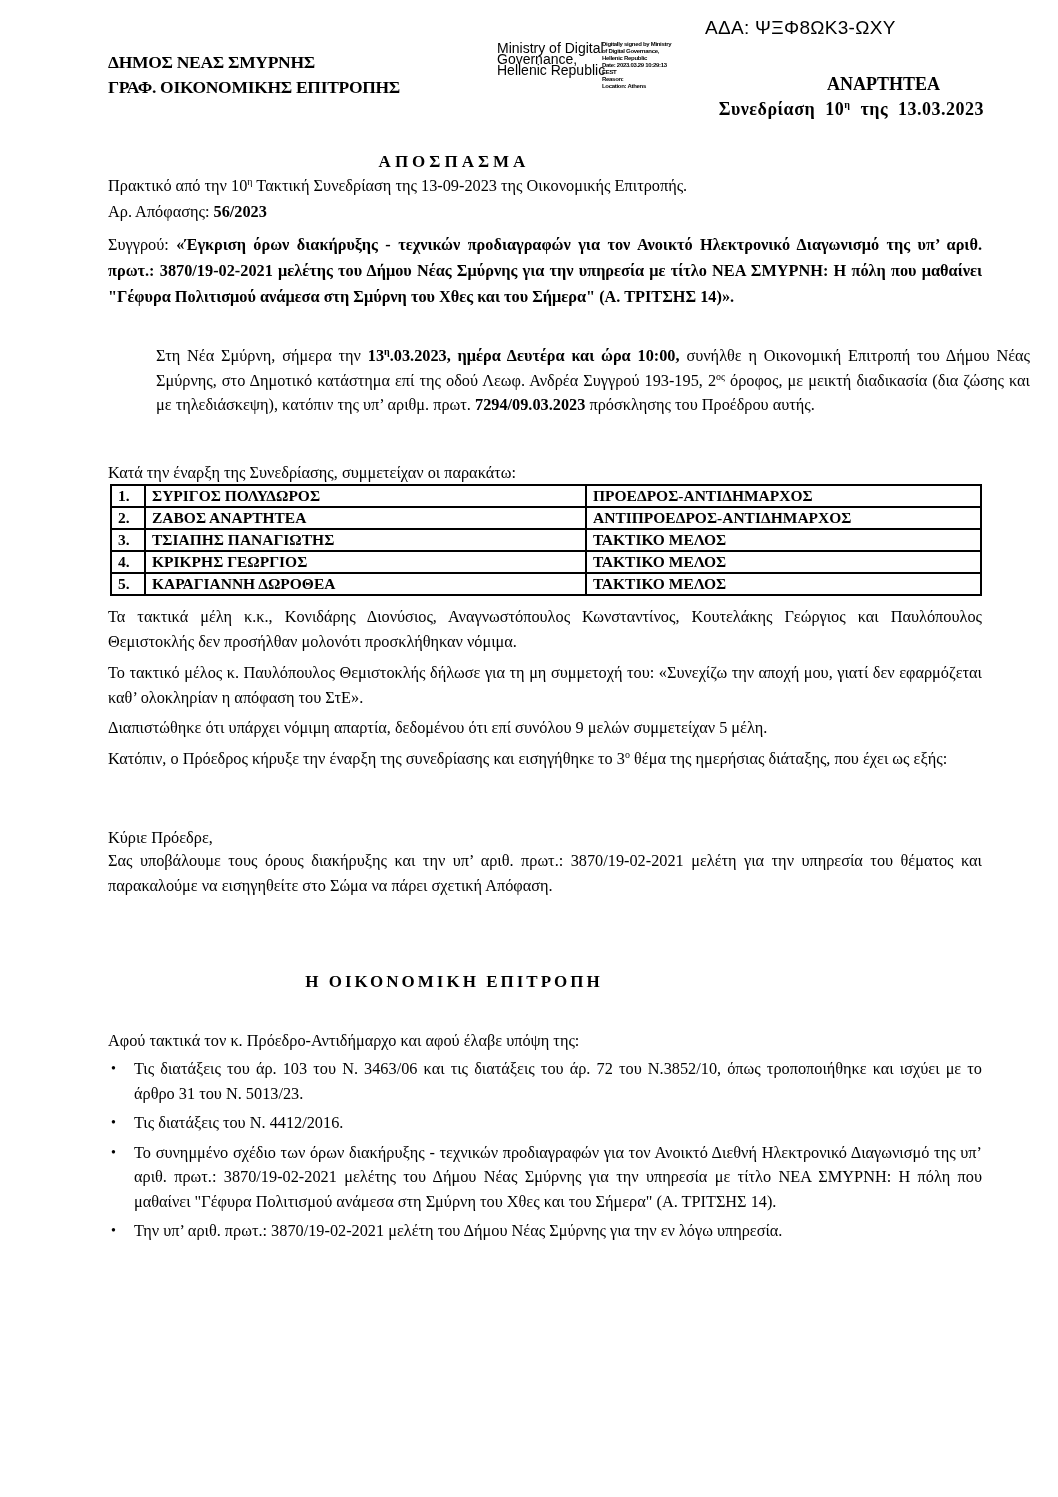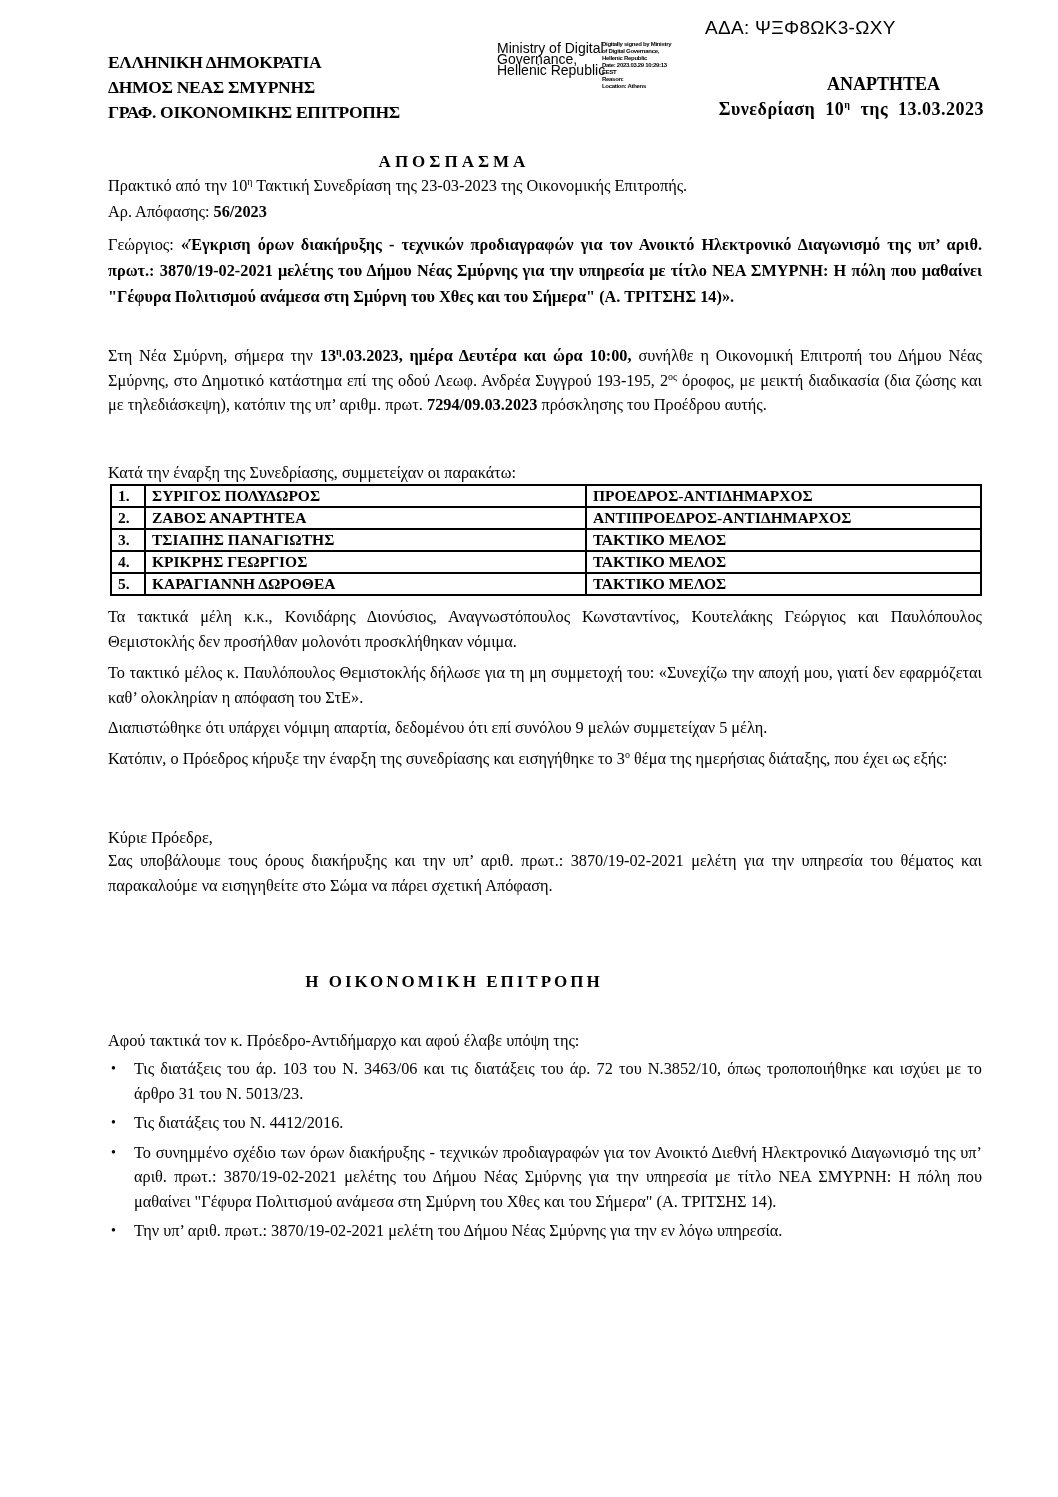--- a/index.html
+++ b/index.html
@@ -24,21 +24,20 @@
   ul.bullets { position: absolute; left: 108px; width: 874px; margin: 0; padding: 0; list-style: none; font-size: 16.3px; line-height: 24.5px; }
   ul.bullets li { position: relative; padding-left: 26px; margin-bottom: 5px; text-align: justify; text-align-last: left; }
   ul.bullets li .bullet { position: absolute; left: 3px; top: 0; font-size: 14px; }
 </style>
 </head>
 <body>
 
 <div class="abs ada">ΑΔΑ: ΨΞΦ8ΩΚ3-ΩΧΥ</div>
 
 <div class="abs hdr-left">
-  <div>ΕΛΛΗΝΙΚΗ ΔΗΜΟΚΡΑΤΙΑ</div>
   <div>ΔΗΜΟΣ ΝΕΑΣ ΣΜΥΡΝΗΣ</div>
   <div>ΓΡΑΦ. ΟΙΚΟΝΟΜΙΚΗΣ ΕΠΙΤΡΟΠΗΣ</div>
 </div>
 
 <div class="abs sig-name">
   <div>Ministry of Digital</div>
   <div>Governance,</div>
   <div>Hellenic Republic</div>
 </div>
 <div class="abs sig-detail">
@@ -54,32 +53,32 @@
 <div class="abs hdr-right">
   <div style="padding-right:44px;">ΑΝΑΡΤΗΤΕΑ</div>
   <div class="sess">
     <span>Συνεδρίαση</span>&nbsp;&nbsp;<span>10</span><sup>η</sup>&nbsp;&nbsp;<span>της</span>&nbsp;&nbsp;<span>13.03.2023</span>
   </div>
 </div>
 
 <div class="abs title-center" style="top:152px;">ΑΠΟΣΠΑΣΜΑ</div>
 
 <div class="abs body" style="top:174px;">
-  <span>Πρακτικό από την 10</span><sup>η</sup><span> Τακτική Συνεδρίαση της 23-03-2023 της Οικονομικής Επιτροπής.</span>
+  <span>Πρακτικό από την 10</span><sup>η</sup><span> Τακτική Συνεδρίαση της 13-09-2023 της Οικονομικής Επιτροπής.</span>
 </div>
 
 <div class="abs body" style="top:200px;">
   <span>Αρ. Απόφασης: </span><span class="bold">56/2023</span>
 </div>
 
 <div class="abs body just" style="top:232px; line-height:26px;">
-  <span>Γεώργιος: </span><span class="bold">«Έγκριση όρων διακήρυξης  - τεχνικών προδιαγραφών για τον Ανοικτό Ηλεκτρονικό Διαγωνισμό της υπ’ αριθ. πρωτ.: 3870/19-02-2021 μελέτης του Δήμου Νέας Σμύρνης για την υπηρεσία με τίτλο ΝΕΑ ΣΜΥΡΝΗ: Η πόλη που μαθαίνει "Γέφυρα Πολιτισμού ανάμεσα στη Σμύρνη του Χθες και του Σήμερα" (Α. ΤΡΙΤΣΗΣ 14)».</span>
+  <span>Συγγρού: </span><span class="bold">«Έγκριση όρων διακήρυξης  - τεχνικών προδιαγραφών για τον Ανοικτό Ηλεκτρονικό Διαγωνισμό της υπ’ αριθ. πρωτ.: 3870/19-02-2021 μελέτης του Δήμου Νέας Σμύρνης για την υπηρεσία με τίτλο ΝΕΑ ΣΜΥΡΝΗ: Η πόλη που μαθαίνει "Γέφυρα Πολιτισμού ανάμεσα στη Σμύρνη του Χθες και του Σήμερα" (Α. ΤΡΙΤΣΗΣ 14)».</span>
 </div>
 
-<div class="abs body just" style="top:344px;">
+<div class="abs body just" style="top:344px;margin-left:48px;">
   <span>Στη Νέα Σμύρνη, σήμερα την </span><span class="bold">13</span><sup class="bold">η</sup><span class="bold">.03.2023, ημέρα Δευτέρα και ώρα 10:00,</span><span> συνήλθε η Οικονομική Επιτροπή του Δήμου Νέας Σμύρνης, στο Δημοτικό κατάστημα επί της οδού Λεωφ. Ανδρέα Συγγρού 193-195, 2</span><sup>ος</sup><span> όροφος, με μεικτή διαδικασία (δια ζώσης και με τηλεδιάσκεψη), κατόπιν της υπ’ αριθμ. πρωτ. </span><span class="bold">7294/09.03.2023</span><span> πρόσκλησης του Προέδρου αυτής.</span>
 </div>
 
 <div class="abs body" style="top:461px;">Κατά την έναρξη της Συνεδρίασης, συμμετείχαν οι παρακάτω:</div>
 
 <table class="members">
   <tbody id="members-body">
       <tr>
         <td class="num">1.</td>
         <td class="name">ΣΥΡΙΓΟΣ ΠΟΛΥΔΩΡΟΣ</td>

